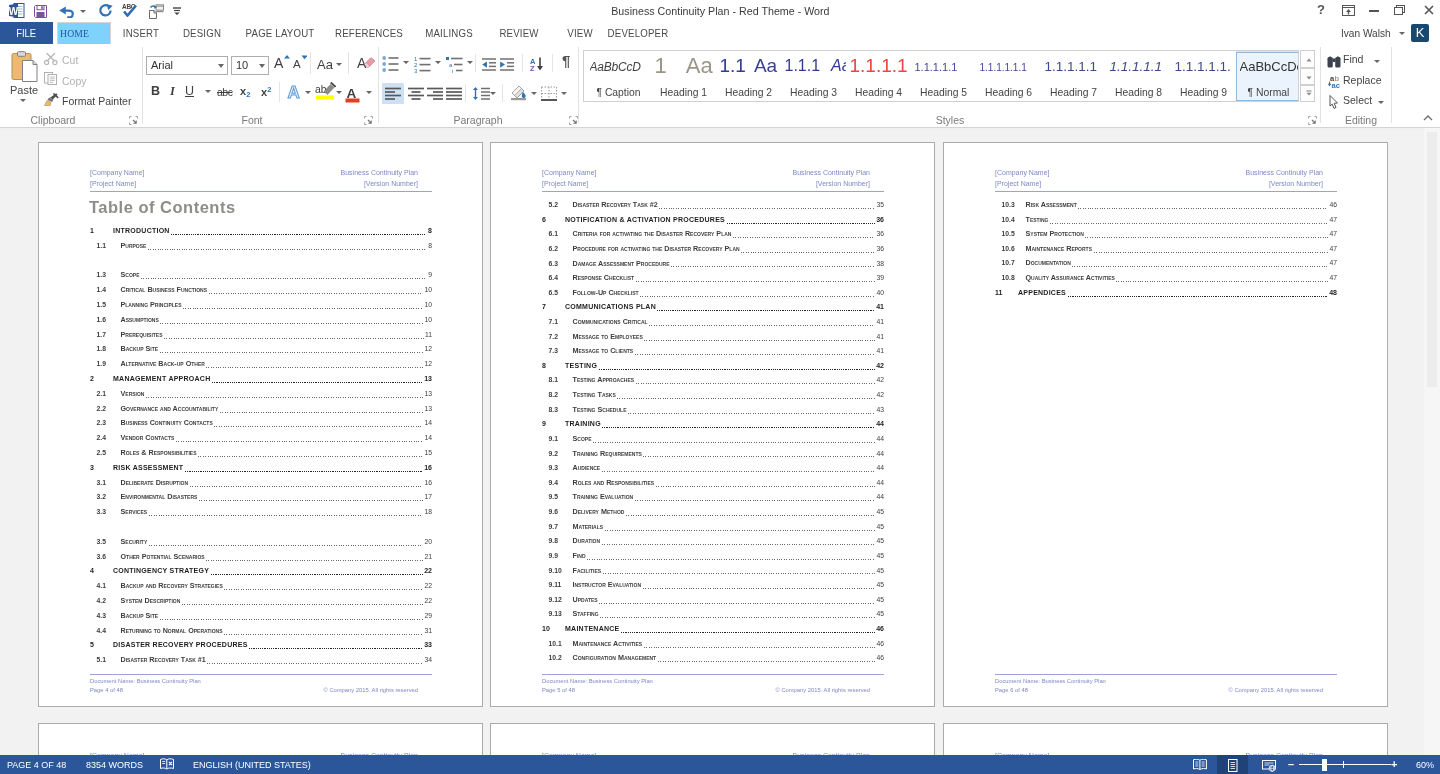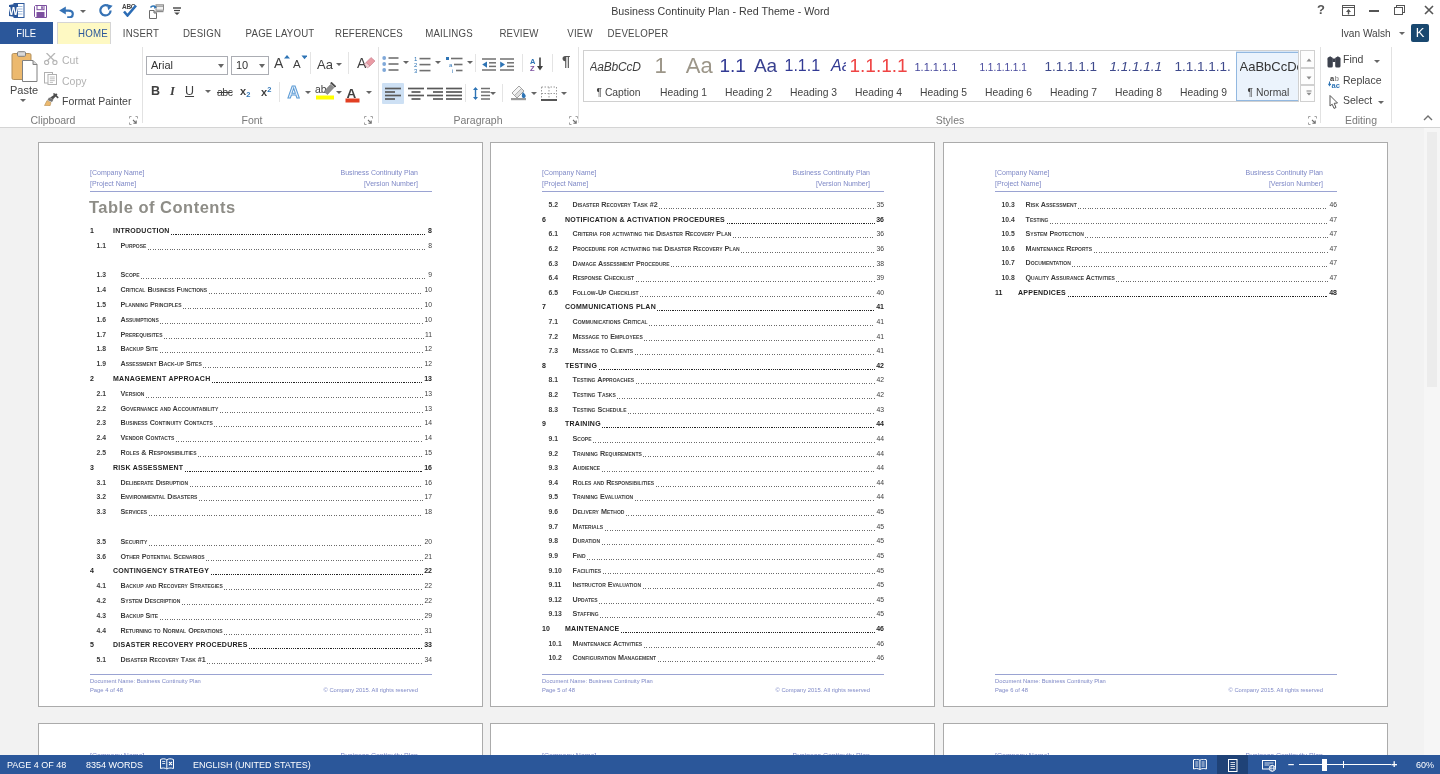--- a/index.html
+++ b/index.html
@@ -42,21 +42,21 @@
 .ztick {position:absolute; left:1343px; top:6px; width:1px; height:7px; background:#fff;}
 .zthumb {position:absolute; left:1322px; top:3.5px; width:5px; height:12px; background:#fff;}
 #titlebar {position:absolute; left:0; top:0; width:1440px; height:22px; background:#fff;}
 #titletext {position:absolute; top:4.5px; left:0; width:1440px; text-align:center; font-size:11.5px; color:#3b3b3b;}
 #titletext span {display:inline-block; transform:scaleX(0.93);}
 #tabrow {position:absolute; left:0; top:22px; width:1440px; height:22px; background:#fff;}
 .ftab {position:absolute; left:0; top:0; width:53px; height:22px; background:#2b579a; color:#fff; font-size:11.5px; text-align:center; line-height:22px;}
 .ftab span {display:inline-block; transform:scaleX(0.82);}
 .tab {position:absolute; top:0; height:22px; font-size:11px; color:#4a4a4a; line-height:23px; letter-spacing:0.2px; transform:translateX(-50%);}
 .tab span {display:inline-block; transform:scaleX(0.88); transform-origin:center;}
-.tab.active {color:#2b579a; background:#fef9c3; border:1px solid #d5d5d5; border-bottom:none; line-height:21px; text-align:right; transform:none;}
+.tab.active {color:#2b579a; background:#7dd3fc; border:1px solid #d5d5d5; border-bottom:none; line-height:21px; text-align:left; transform:none;font-family:Liberation Serif, serif;}
 #username {position:absolute; left:1341px; top:5px; font-size:11px; color:#444; transform:scaleX(0.92); transform-origin:left;}
 #kbadge {position:absolute; left:1411px; top:2px; width:18px; height:18px; background:#19486f; color:#fff; font-size:13px; text-align:center; line-height:18px; border-radius:2px;}
 #ribbon {position:absolute; left:0; top:44px; width:1440px; height:84px; background:#fff; border-bottom:1px solid #d4d4d4;}
 .gsep {position:absolute; top:3px; width:1px; height:76px; background:#e2e2e2;}
 .glabel {position:absolute; top:70px; font-size:10.5px; color:#7a7a7a; text-align:center;}
 .btxt {position:absolute; font-size:10.5px; color:#444; white-space:nowrap;}
 .btxt.dis {color:#b2b2b2;}
 .fbtn {position:absolute; font-size:12.5px; color:#404040;}
 .combo {position:absolute; height:19px; border:1px solid #abadb3; background:#fff; font-size:11px; color:#333; padding-left:4px; line-height:17px;}
 .cdd {position:absolute; right:3px; top:7px; width:0; height:0; border-left:3.5px solid transparent; border-right:3.5px solid transparent; border-top:4px solid #666;}
@@ -496,21 +496,21 @@
           <span class="tp">11</span>
         </div>
 <div class="trow r2" style="top:199.4px">
           <span class="tn">1.8</span>
           <span class="tt">Backup Site</span>
           <span class="dots"></span>
           <span class="tp">12</span>
         </div>
 <div class="trow r2" style="top:214.2px">
           <span class="tn">1.9</span>
-          <span class="tt">Assessment Back-up Sites</span>
+          <span class="tt">Alternative Back-up Other</span>
           <span class="dots"></span>
           <span class="tp">12</span>
         </div>
 <div class="trow r1" style="top:229.0px">
           <span class="tn">2</span>
           <span class="tt">MANAGEMENT APPROACH</span>
           <span class="dots"></span>
           <span class="tp">13</span>
         </div>
 <div class="trow r2" style="top:243.8px">

